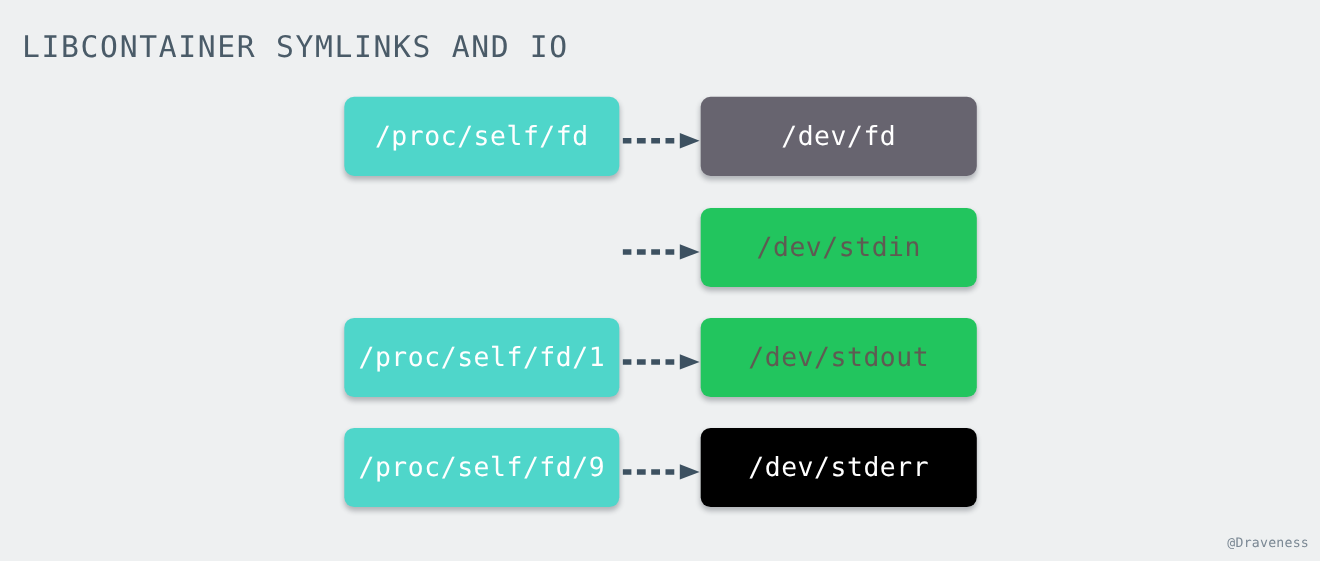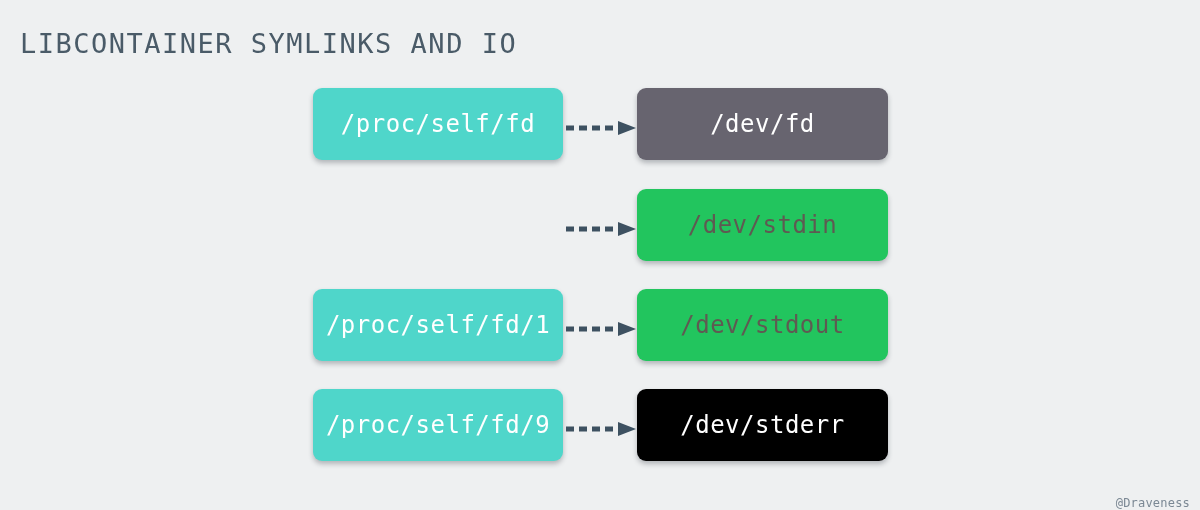--- a/index.html
+++ b/index.html
@@ -99,21 +99,21 @@
     overflow: visible;
   }
   .arrow svg {
     display: block;
   }
 
   
   #watermark {
     position: absolute;
     right: 10px;
-    bottom: 0;
+    bottom: 10px;
     font-family: "DejaVu Sans Mono", "Liberation Mono", monospace;
     font-size: 12px;
     color: #7b8894;
     letter-spacing: 0.2px;
     white-space: pre;
   }
 </style>
 </head>
 <body>
 

